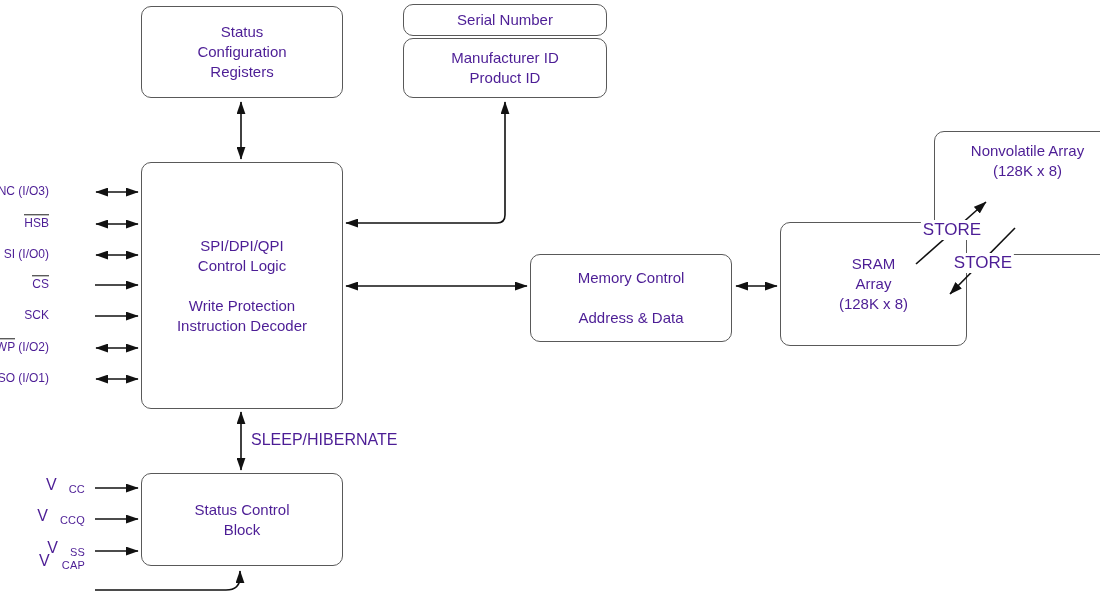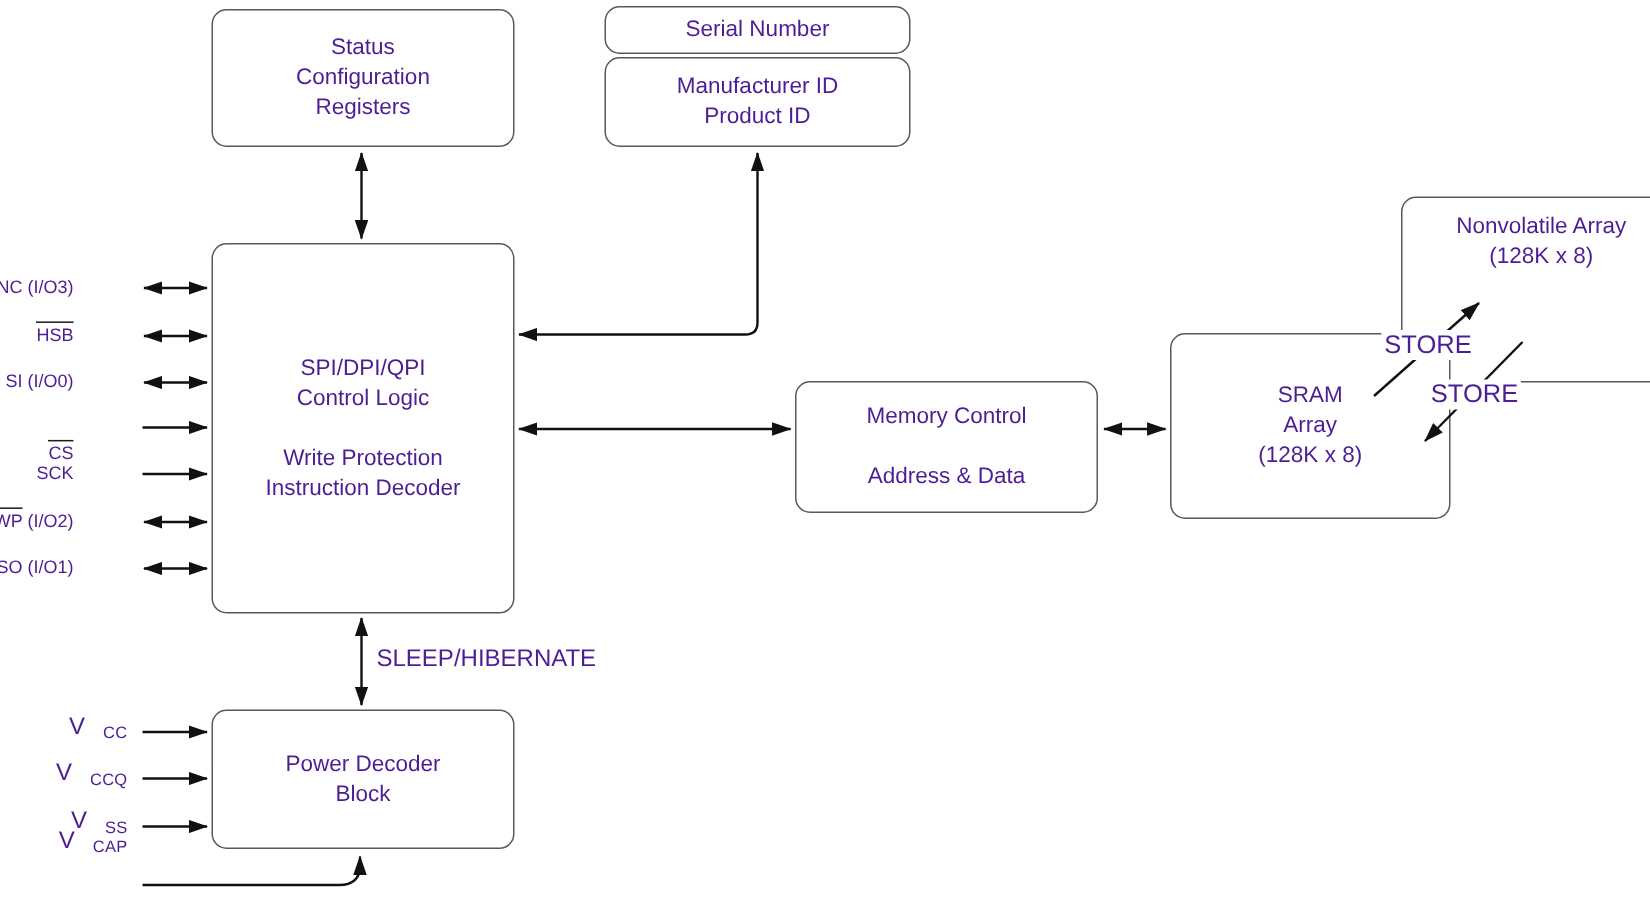--- a/index.html
+++ b/index.html
@@ -90,21 +90,21 @@
 
 Address &amp; Data</div>
 
   <div class="box top-aligned" style="left:905px; top:131px; width:187px; height:124px;">Nonvolatile Array
 (128K x 8)</div>
 
   <div class="box z2" style="left:780px; top:222px; width:187px; height:124px;">SRAM
 Array
 (128K x 8)</div>
 
-  <div class="box" style="left:141px; top:473px; width:202px; height:93px;">Power Decoder
+  <div class="box" style="left:141px; top:473px; width:202px; height:93px;">Status Control
 Block</div>
 
   <svg class="wires" width="1100" height="599" viewBox="0 0 1100 599">
     <defs>
       <marker id="ah" viewBox="0 0 13 9" markerWidth="13" markerHeight="9" refX="12.3" refY="4.5" orient="auto" markerUnits="userSpaceOnUse">
         <path d="M0,0 L13,4.5 L0,9 Z" fill="#111111"></path>
       </marker>
       <marker id="ahs" viewBox="0 0 13 9" markerWidth="13" markerHeight="9" refX="12.3" refY="4.5" orient="auto-start-reverse" markerUnits="userSpaceOnUse">
         <path d="M0,0 L13,4.5 L0,9 Z" fill="#111111"></path>
       </marker>
@@ -136,21 +136,21 @@
       <line x1="95" y1="488" x2="138" y2="488" marker-end="url(#ah)"></line>
       <line x1="95" y1="519" x2="138" y2="519" marker-end="url(#ah)"></line>
       <line x1="95" y1="551" x2="138" y2="551" marker-end="url(#ah)"></line>
       <path d="M95,590 H226 Q240,590 240,577 V571" marker-end="url(#ah)"></path>
     </g>
   </svg>
 
   <div class="pin-label" style="top:192px;"><span class="over"></span><span>NC (I/O3)</span></div>
   <div class="pin-label" style="top:224px;"><span class="over">HSB</span><span></span></div>
   <div class="pin-label" style="top:255px;"><span class="over"></span><span>SI (I/O0)</span></div>
-  <div class="pin-label" style="top:285px;margin-top:18px;"><span class="over">CS</span><span></span></div>
+  <div class="pin-label" style="top:285px;"><span class="over">CS</span><span></span></div>
   <div class="pin-label" style="top:316px;text-align:right;"><span class="over"></span><span>SCK</span></div>
   <div class="pin-label" style="top:348px;"><span class="over">WP</span><span> (I/O2)</span></div>
   <div class="pin-label" style="top:379px;"><span class="over"></span><span>SO (I/O1)</span></div>
 
   <div class="pwr-label" style="top:488px;"><span>V</span><span class="sub">CC</span></div>
   <div class="pwr-label" style="top:519px;"><span>V</span><span class="sub">CCQ</span></div>
   <div class="pwr-label" style="top:551px;"><span>V</span><span class="sub">SS</span></div>
   <div class="pwr-label" style="top:564px;"><span>V</span><span class="sub">CAP</span></div>
 
   <div class="float-label" style="left:952px; top:230px;">STORE</div>

